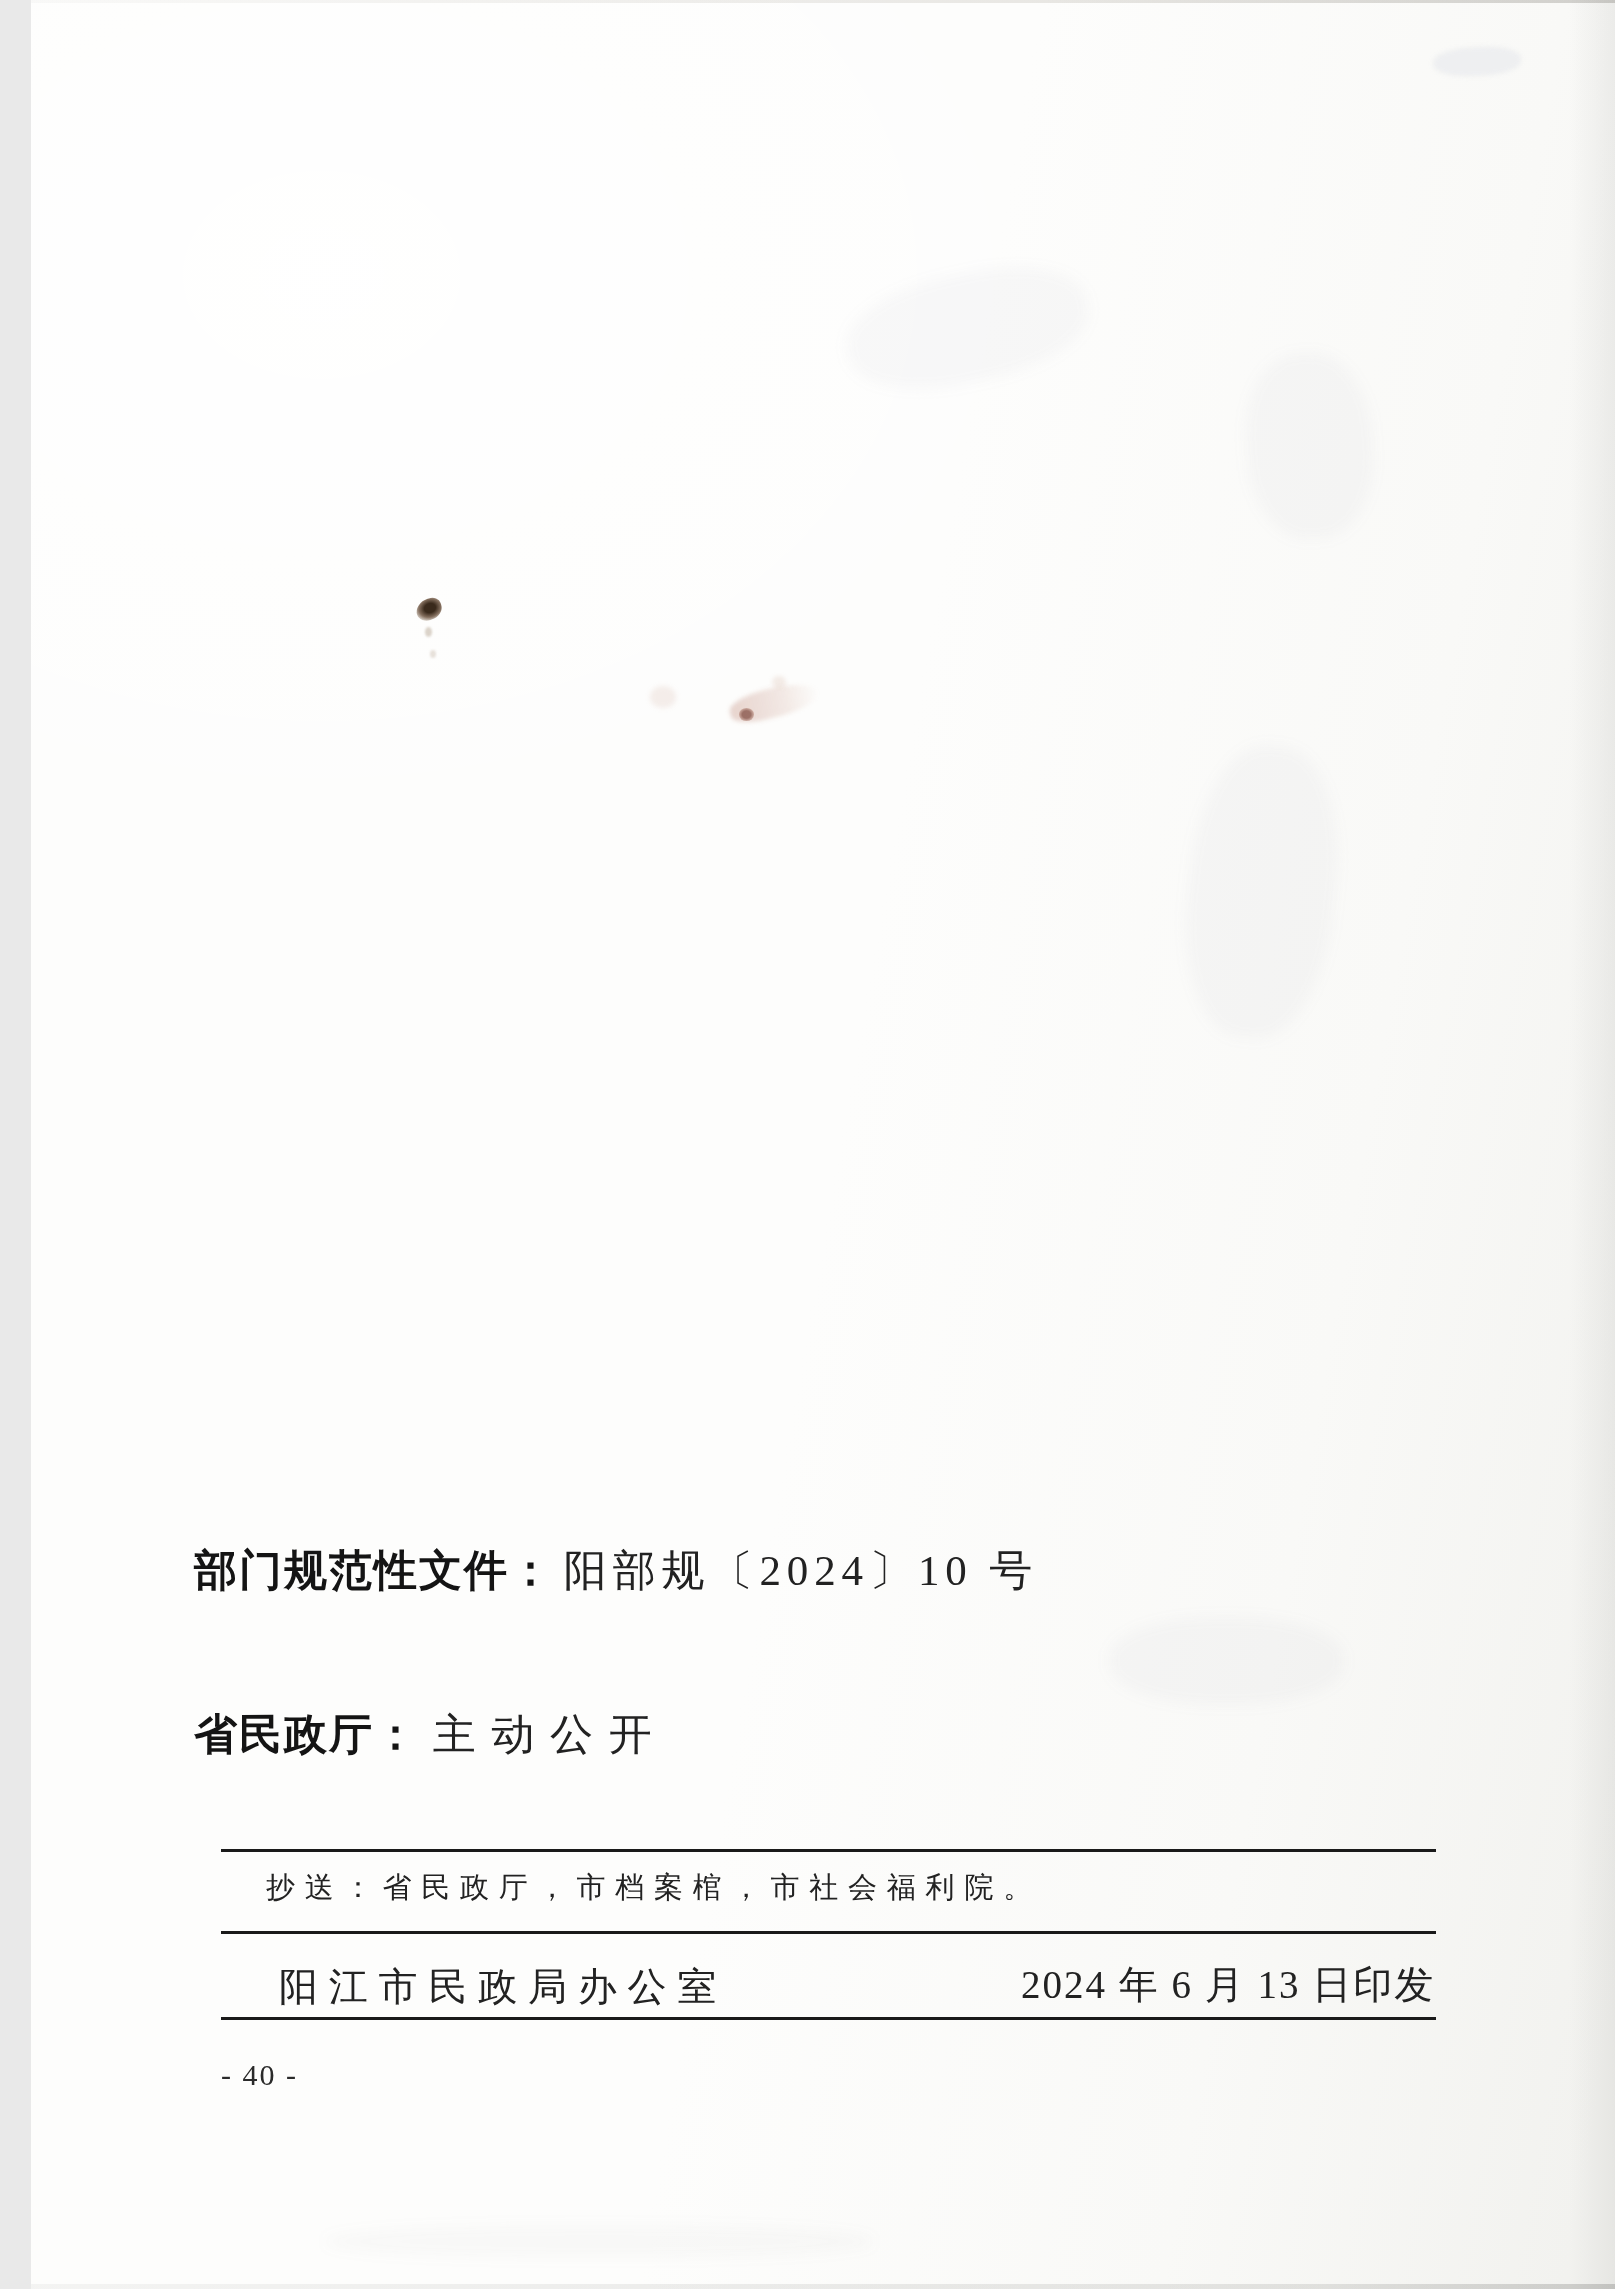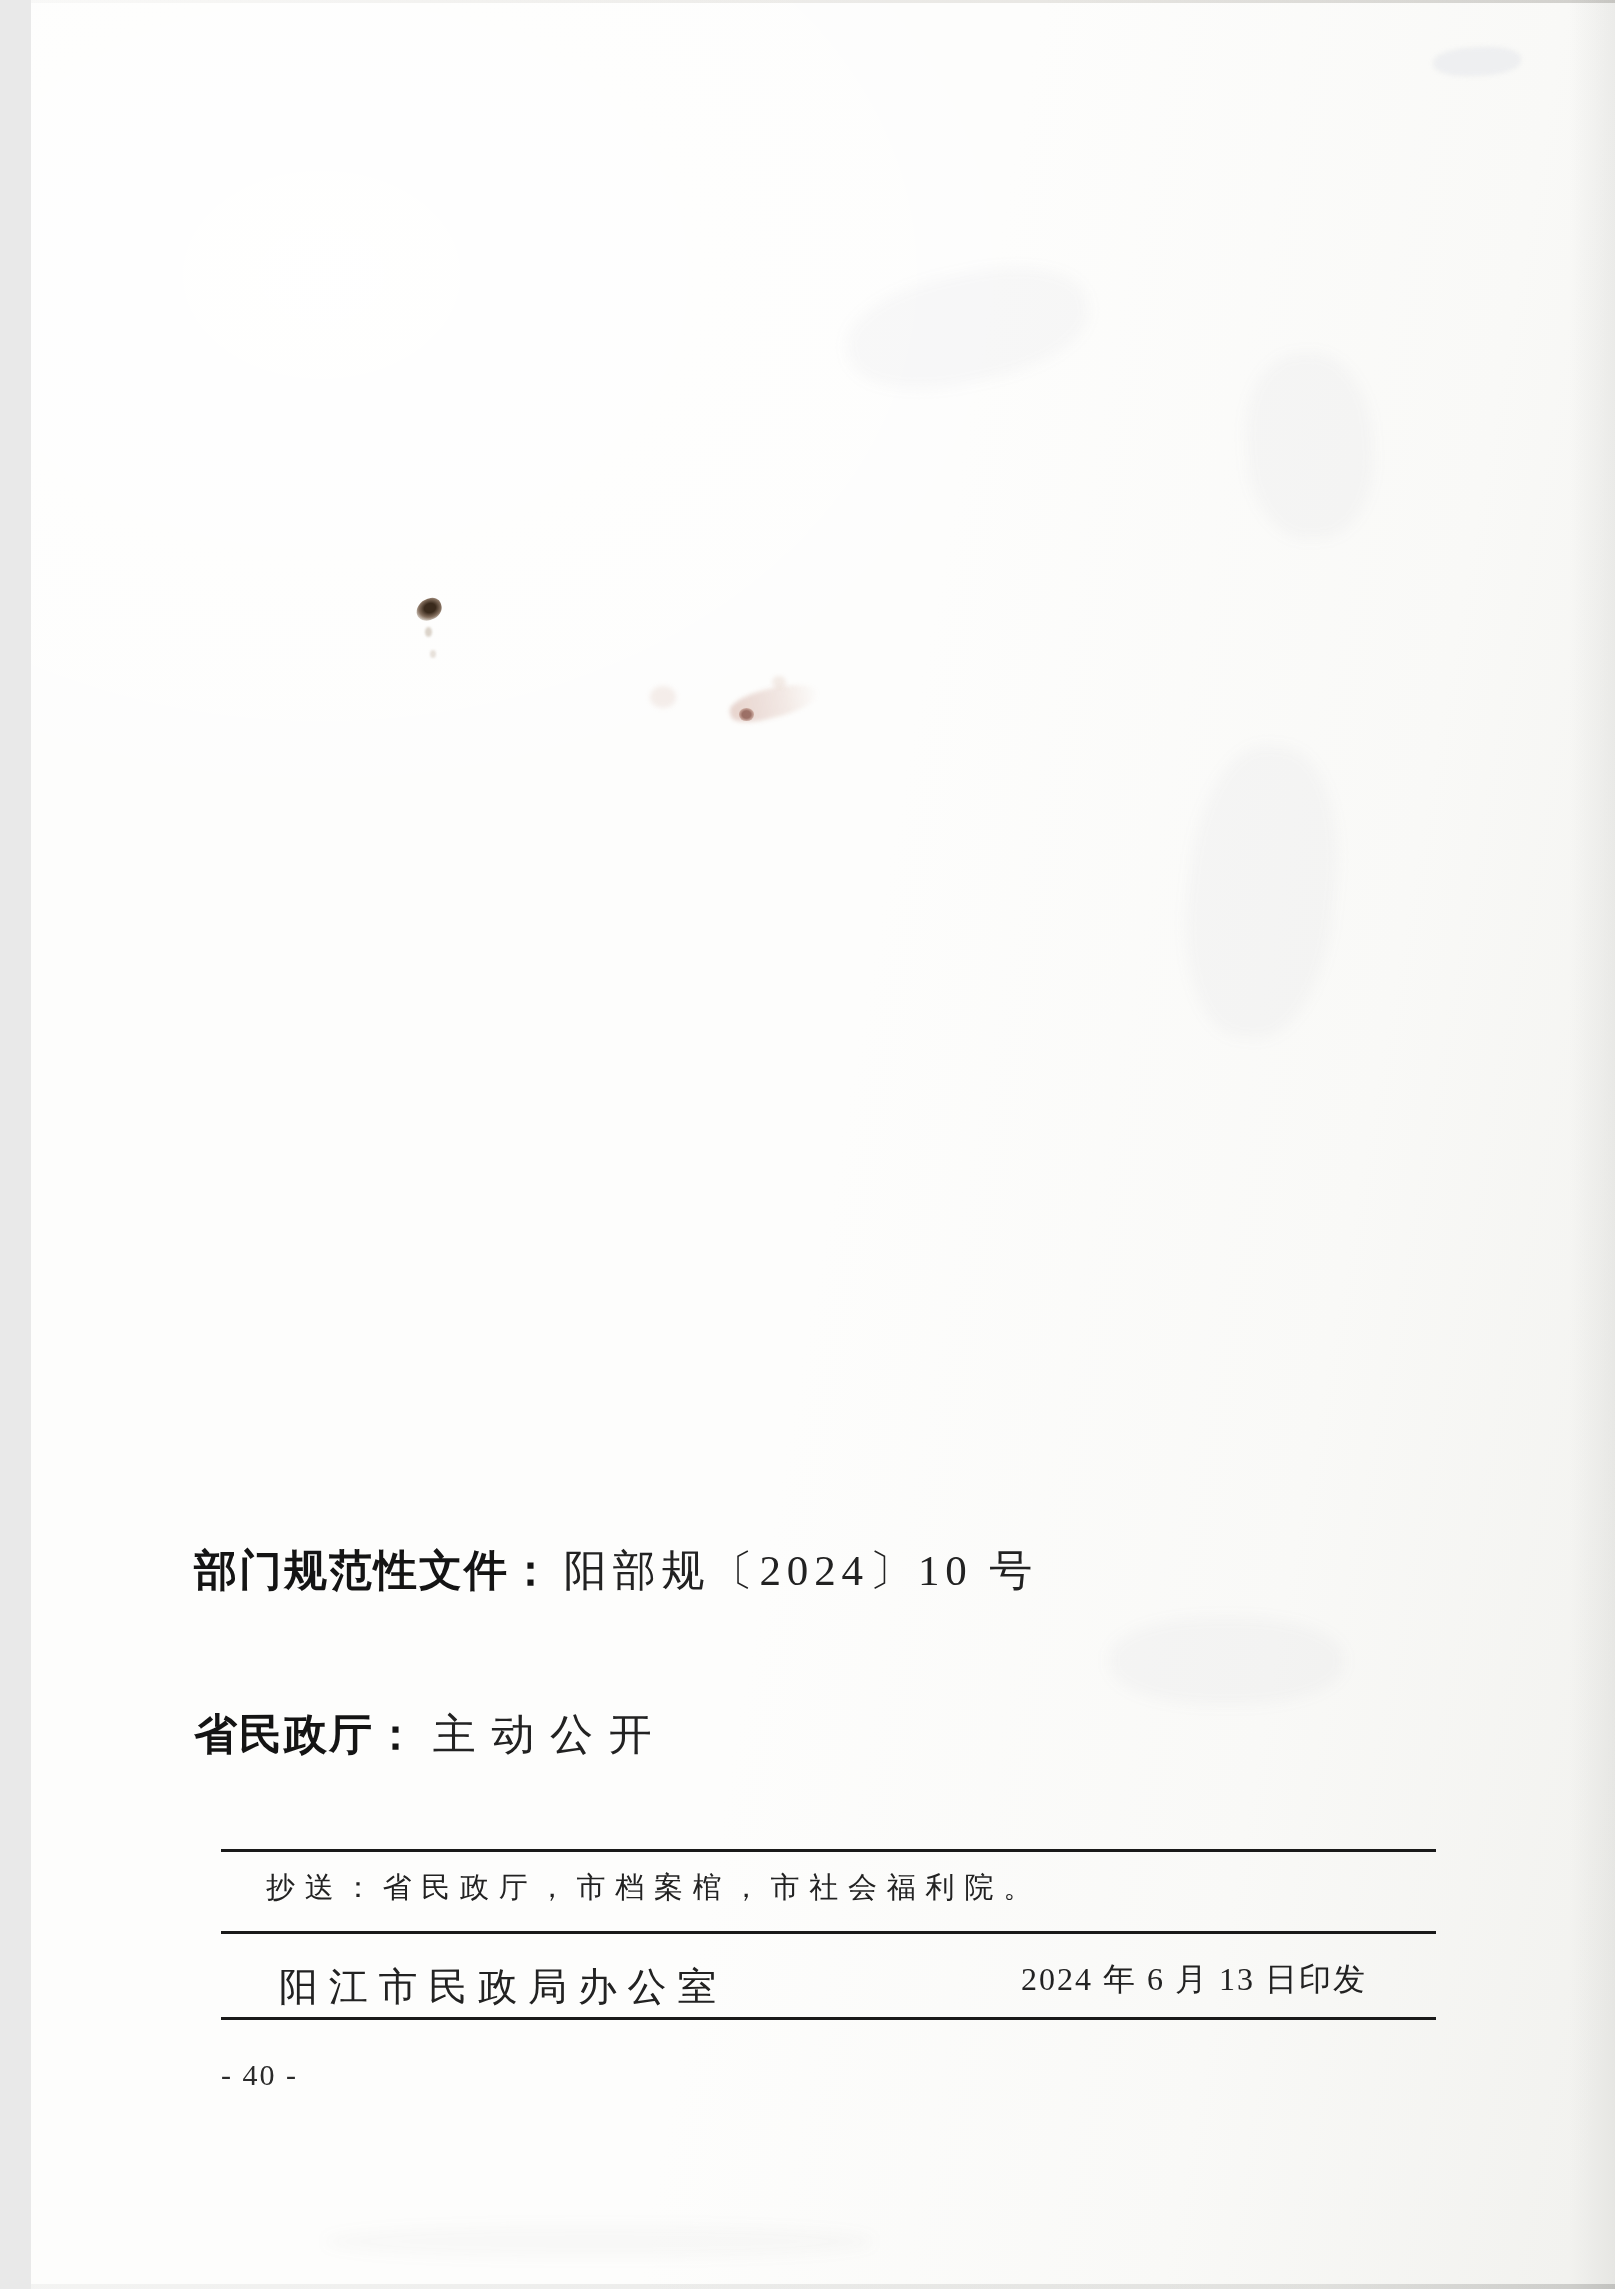--- a/index.html
+++ b/index.html
@@ -29,21 +29,21 @@
   .value-kai-wide { font-family: Liberation Sans, sans-serif; letter-spacing: 15.7px; padding-left: 13.7px; color: #222; }
 
   
   .rule { position: absolute; left: 190px; width: 1215px; height: 2.9px; background: #1a1a1a; }
   .rule-top { top: 1849px; }
   .rule-mid { top: 1931px; }
   .rule-bottom { top: 2017px; }
 
   .cc-row { position: absolute; left: 235px; top: 1868px; font-size: 29px; letter-spacing: 9.8px; white-space: nowrap; color: #222; }
   .issuer-row { position: absolute; left: 248px; top: 1960px; font-size: 39px; letter-spacing: 10.8px; white-space: nowrap; color: #222; font-family: Liberation Mono, monospace; }
-  .date-row { position: absolute; left: 990px; top: 1958px; font-size: 32px; letter-spacing: 2px; white-space: nowrap; color: #222; }
+  .date-row { position: absolute; left: 990px; top: 1958px; font-size: 39px; letter-spacing: 2px; white-space: nowrap; color: #222; }
 
   .page-number { position: absolute; left: 190px; top: 2058px; font-size: 30px; letter-spacing: 2px; color: #2a2a2a; font-family: "Liberation Serif", serif; }
 
   
   .ink-speck {
     position: absolute; left: 385px; top: 599px; width: 25.5px; height: 20.6px;
     background: radial-gradient(ellipse at 55% 45%, #3a2a1c 0 28%, rgba(90,62,40,0.75) 55%, rgba(120,90,60,0.25) 78%, rgba(120,90,60,0) 100%);
     border-radius: 60% 40% 55% 45%;
     transform: rotate(-18deg);
   }

